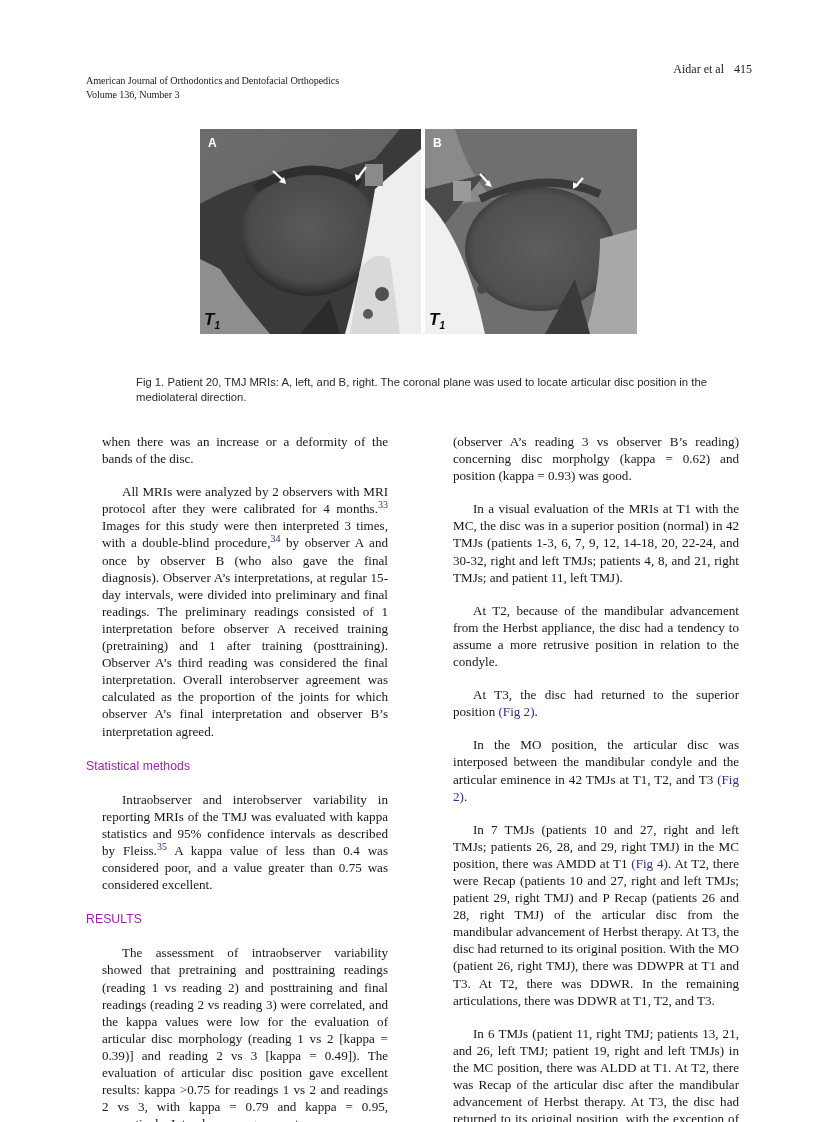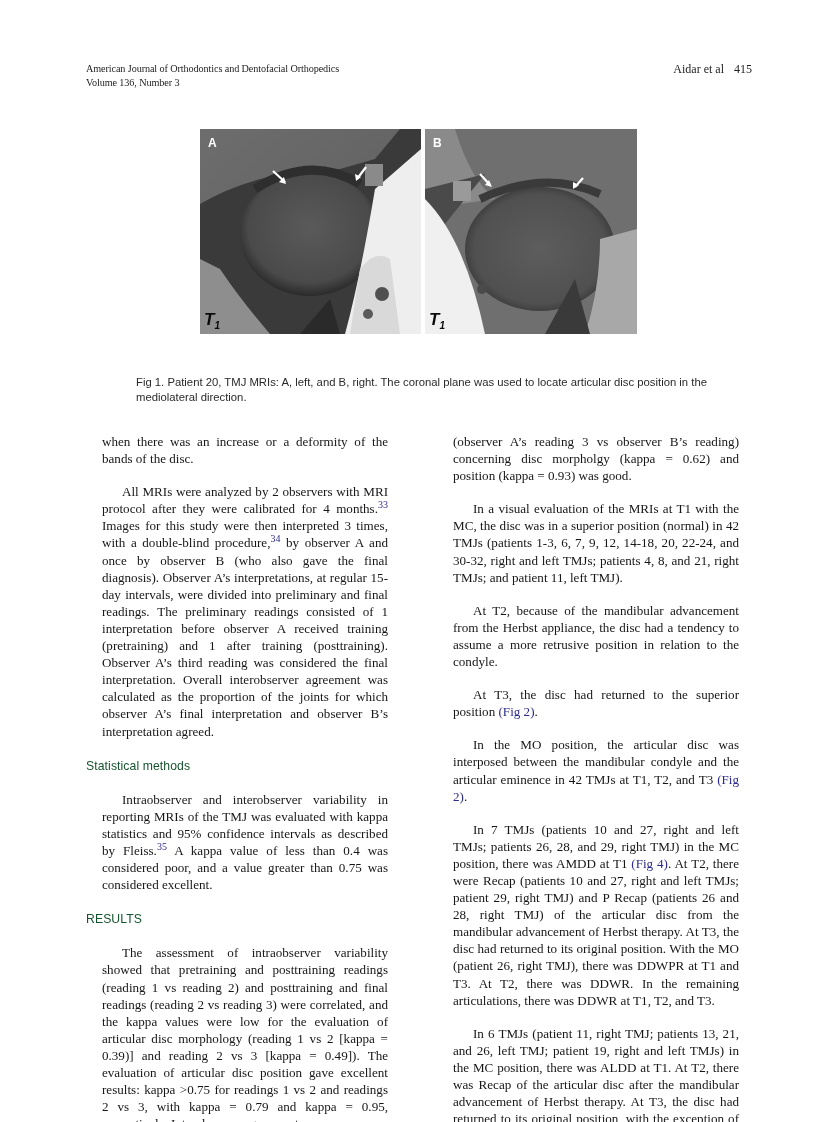--- a/index.html
+++ b/index.html
@@ -1,38 +1,38 @@
 <!DOCTYPE html>
 <html><head>
 <meta charset="utf-8">
 <style>
   html, body { margin: 0; padding: 0; background: #ffffff; }
   body { width: 838px; height: 1122px; position: relative; overflow: hidden; color: #1a1a1a; }
   .running-head { position: absolute; top: 62px; left: 86px; width: 666px; font-family: "Liberation Serif", serif; font-size: 10.2px; line-height: 14px; color: #222; }
-  .running-head .left { position: absolute; left: 0; top: 0; letter-spacing: -0.1px; }
+  .running-head .left { position: absolute; left: 0; top: 12px; letter-spacing: -0.1px; }
   .running-head .right { position: absolute; right: 0; top: 0; font-size: 12px; }
   .running-head .right .page { margin-left: 10px; }
 
   .figure { position: absolute; left: 200px; top: 129px; width: 437px; height: 205px; }
   .panel { position: absolute; top: 0; height: 205px; overflow: hidden; }
   .panel-a { left: 0; width: 221px; }
   .panel-b { left: 225px; width: 212px; }
   .panel svg { width: 100%; height: 100%; display: block; }
   .panel-label { position: absolute; font-family: "Liberation Sans", sans-serif; font-weight: bold; color: #fff; font-size: 12px; top: 7px; left: 8px; }
   .seq-label { position: absolute; bottom: 3px; left: 4px; font-family: "Liberation Sans", sans-serif; font-weight: bold; color: #0b0b0b; font-size: 17px; font-style: italic; }
   .seq-label sub { font-size: 10px; }
 
   .caption { position: absolute; left: 136px; top: 351px; width: 600px; font-family: Liberation Sans, sans-serif; font-size: 11.3px; line-height: 14.6px; color: #2a2a2a; margin-top: 24px; }
 
   .col { position: absolute; top: 417px; width: 318px; font-family: "Liberation Serif", serif; font-size: 13.1px; line-height: 17.1px; color: #161616; text-align: justify; }
   .col-left { left: 86px; }
   .col-right { left: 437px; }
   .col p { margin: 16px; }
   .col p.indent { text-indent: 20px; }
-  .col h3 { font-family: "Liberation Sans", sans-serif; font-weight: normal; font-size: 12.2px; margin: 18px 0 9px 0; letter-spacing: 0.1px; color: #14532d; }
+  .col h3 { font-family: "Liberation Sans", sans-serif; font-weight: normal; font-size: 12.2px; margin: 18px 0 9px 0; letter-spacing: 0.1px; color: #a21caf; }
   sup.ref { color: #2c2a8a; font-size: 10px; line-height: 0; }
   .figref { color: #2c2a8a; }
 </style>
 </head>
 <body>
 
 <div class="running-head">
   <div class="left">
     <div>American Journal of Orthodontics and Dentofacial Orthopedics</div>
     <div>Volume 136, Number 3</div>

